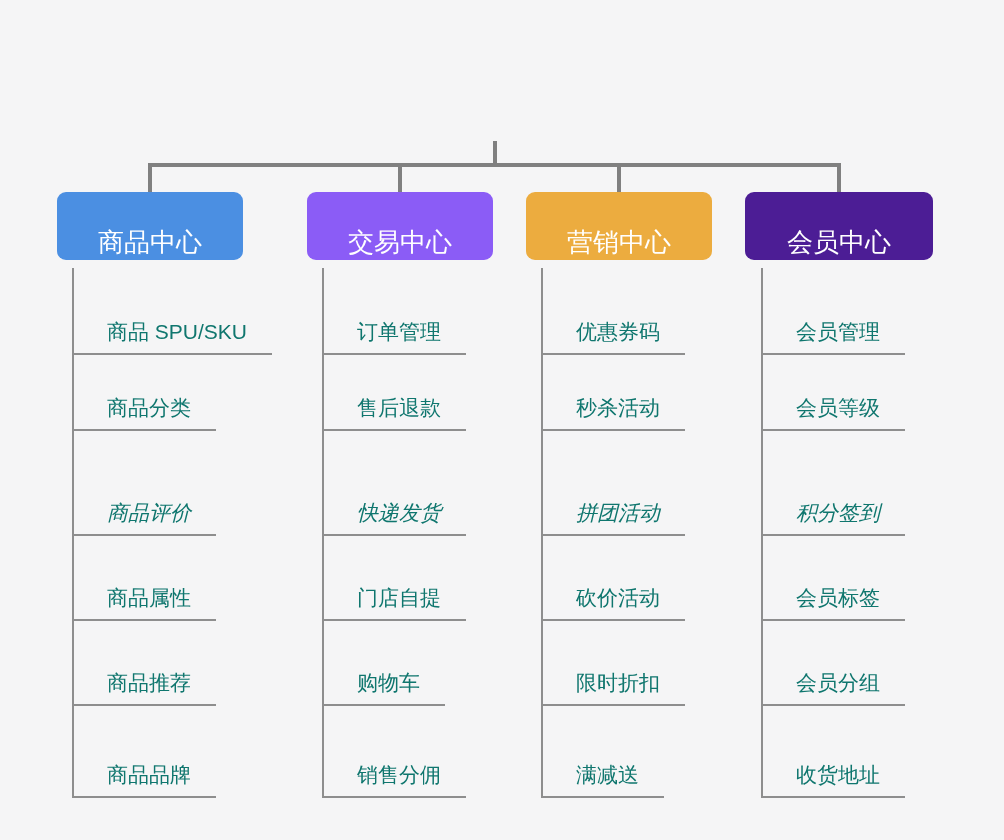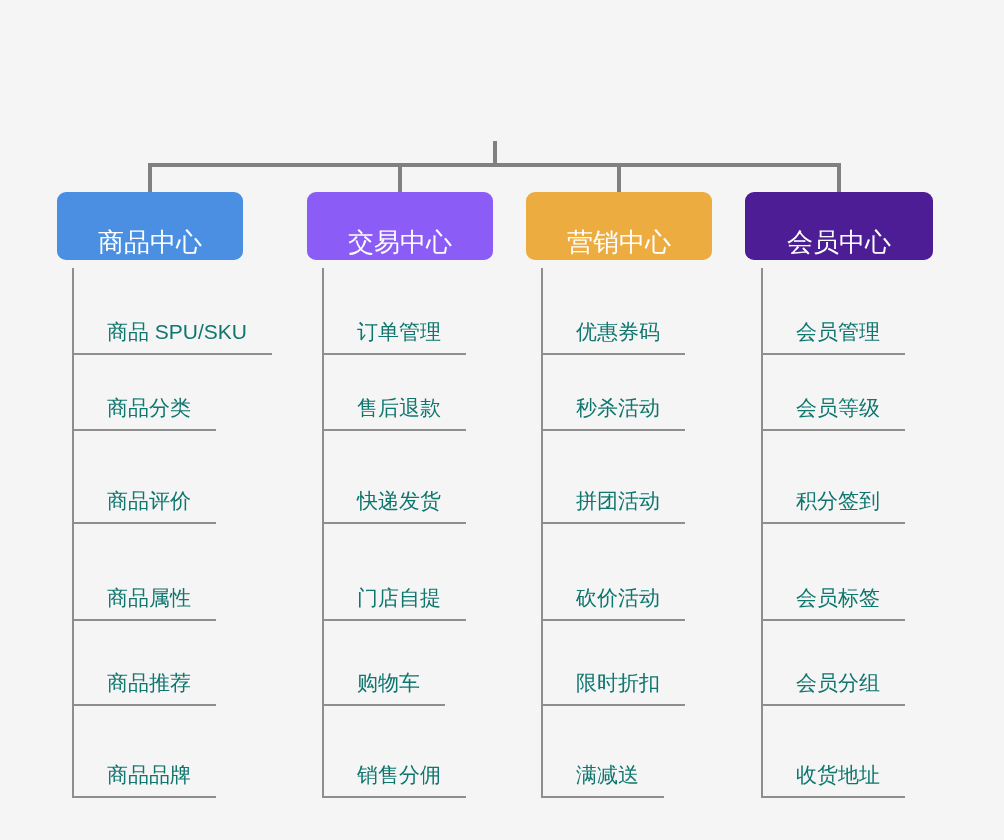--- a/index.html
+++ b/index.html
@@ -38,21 +38,21 @@
   .col{
     position:absolute;top:268px;height:530px;width:0;
     border-left:2px solid #8e8e8e;
   }
   .c0{left:72px;} .c1{left:322px;} .c2{left:541px;} .c3{left:761px;}
   .leaf{
     position:absolute;left:0;transform:translateY(-100%);
     white-space:nowrap;color:#0f766e;font-size:21px;line-height:30px;
     padding:0 25px 6px 33px;border-bottom:2px solid #8e8e8e;
   }
-  .r0{top:87px;} .r1{top:163px;} .r2{top:256px;}
+  .r0{top:87px;} .r1{top:163px;} .r2{top:268px;font-style:italic;}
   .r3{top:353px;} .r4{top:438px;} .r5{top:530px;}
 </style>
 </head>
 <body>
 
 <div class="canvas">
 
   <div class="conn" style="left:493px;top:141px;width:4px;height:26px;"></div>
   <div class="conn" style="left:148px;top:163px;width:693px;height:4px;"></div>
   <div class="conn" style="left:148px;top:163px;width:4px;height:47px;"></div>

